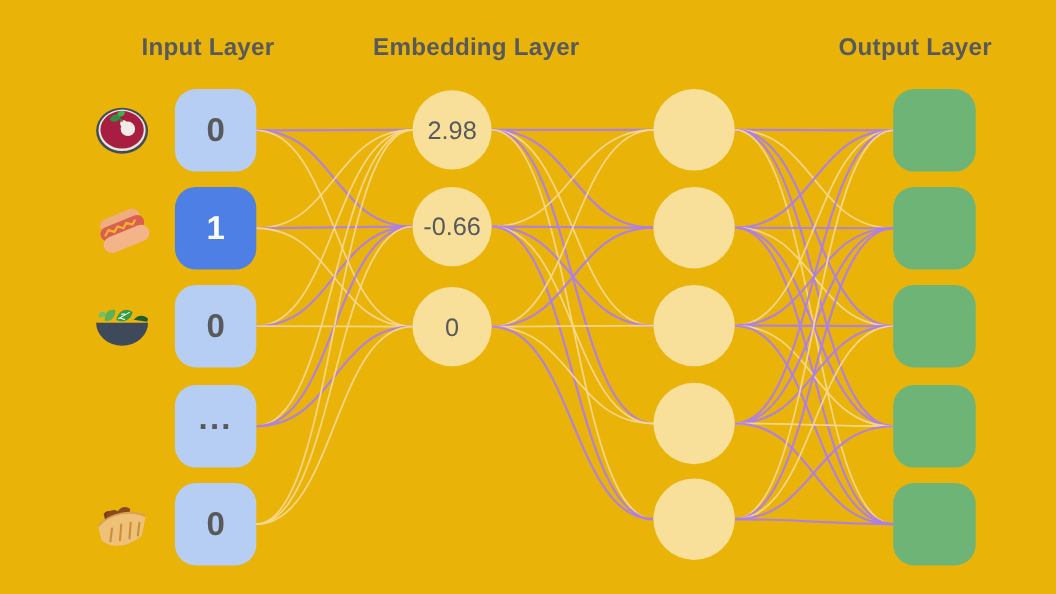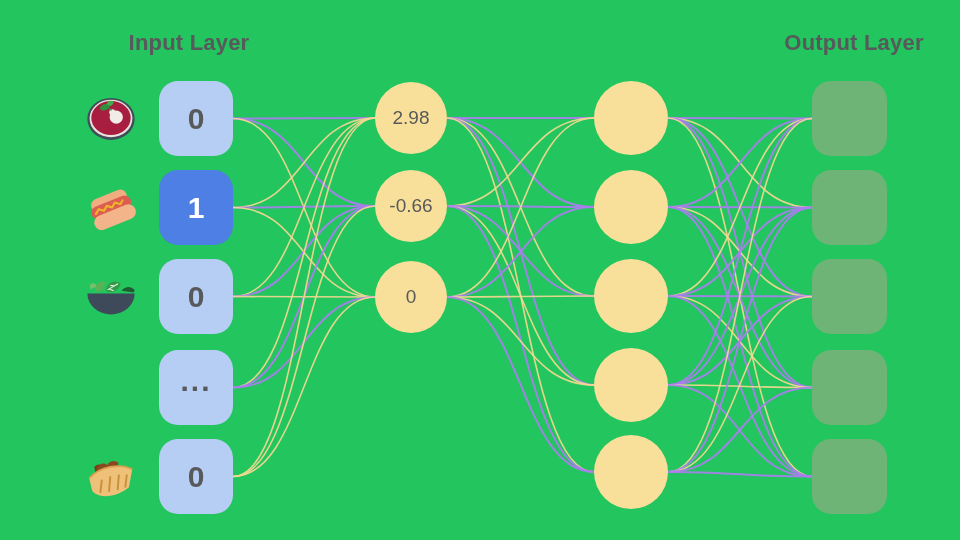--- a/index.html
+++ b/index.html
@@ -1,44 +1,44 @@
 <!DOCTYPE html>
 <html style="--purple-line: #ab7df0; --yellow-line: #f7d992; --node-yellow: #f8e09a; --input-blue: #b6cdf4; --active-blue: #4e7fe4; --output-green: #6fb477; --text-gray: #58595b;"><head>
 <meta charset="utf-8">
 <style>
   html,body{margin:0;padding:0;background:#ffffff;}
   .canvas{
-    position:relative;width:960px;height:540px;background:#22c55e;overflow:hidden;
+    position:relative;width:960px;height:540px;background:#eab308;overflow:hidden;
     font-family:"Liberation Sans", sans-serif;
   }
   .edges{position:absolute;left:0;top:0;}
   .layer-title{
     position:absolute;top:30px;font-size:22px;font-weight:700;
     color:var(--text-gray,#58595b);text-align:center;letter-spacing:.2px;
   }
   .title-input{left:89px;width:200px;}
   .title-embedding{left:308px;width:250px;}
-  .title-output{left:754px;width:200px;}
+  .title-output{left:732px;width:200px;}
 
   .food-icon{position:absolute;left:82px;width:58px;height:56px;}
   .icon-row-0{top:90px;} .icon-row-1{top:179px;} .icon-row-2{top:268px;} .icon-row-4{top:448px;}
 
   .in-box{
     position:absolute;left:159px;width:74px;height:75px;border-radius:19px;
     background:var(--input-blue,#b6cdf4);display:flex;align-items:center;justify-content:center;
     font-size:30px;font-weight:700;color:var(--text-gray,#58595b);
   }
   .in-box.active{background:var(--active-blue,#4e7fe4);color:#ffffff;}
   .row-0{top:81px;} .row-1{top:170px;} .row-2{top:259px;} .row-3{top:350px;} .row-4{top:439px;}
   .dots{letter-spacing:2px;transform:translateY(-7px);}
 
   .emb-circle{
     position:absolute;left:375px;width:72px;height:72px;border-radius:50%;
     background:var(--node-yellow,#f8e09a);display:flex;align-items:center;justify-content:center;
-    font-size:19px;color:var(--text-gray,#58595b);
+    font-size:23px;color:var(--text-gray,#58595b);
   }
   .emb-0{top:82px;} .emb-1{top:170px;} .emb-2{top:261px;}
 
   .hid-circle{
     position:absolute;left:594px;width:74px;height:74px;border-radius:50%;
     background:var(--node-yellow,#f8e09a);
   }
   .hid-0{top:81px;} .hid-1{top:170px;} .hid-2{top:259px;} .hid-3{top:348px;} .hid-4{top:435px;}
 
   .out-box{
@@ -103,20 +103,21 @@
       <path d="M 668 385 C 740.0 385, 740.0 387.5, 812 387.5" stroke="#f7d992" stroke-width="1.6" fill="none" stroke-opacity="0.9"></path>
       <path d="M 668 385 C 740.0 385, 740.0 476.5, 812 476.5" stroke="#ab7df0" stroke-width="2" fill="none" stroke-opacity="0.9"></path>
       <path d="M 668 472 C 740.0 472, 740.0 118.5, 812 118.5" stroke="#f7d992" stroke-width="1.6" fill="none" stroke-opacity="0.9"></path>
       <path d="M 668 472 C 740.0 472, 740.0 207.5, 812 207.5" stroke="#ab7df0" stroke-width="2" fill="none" stroke-opacity="0.9"></path>
       <path d="M 668 472 C 740.0 472, 740.0 296.5, 812 296.5" stroke="#f7d992" stroke-width="1.6" fill="none" stroke-opacity="0.9"></path>
       <path d="M 668 472 C 740.0 472, 740.0 387.5, 812 387.5" stroke="#ab7df0" stroke-width="2" fill="none" stroke-opacity="0.9"></path>
       <path d="M 668 472 C 740.0 472, 740.0 476.5, 812 476.5" stroke="#ab7df0" stroke-width="2" fill="none" stroke-opacity="0.9"></path>
     </svg>
 
   <div class="layer-title title-input">Input Layer</div>
+  <div class="layer-title title-embedding">Embedding Layer</div>
   <div class="layer-title title-output">Output Layer</div>
 
   <svg class="food-icon icon-row-0" viewBox="0 0 64 64">
     <ellipse cx="32" cy="33" rx="27" ry="24" fill="#414c59"></ellipse>
     <ellipse cx="32" cy="32.5" rx="24.5" ry="21.5" fill="#e8e3dd"></ellipse>
     <ellipse cx="32" cy="32" rx="22.5" ry="19.5" fill="#a81e40"></ellipse>
     <circle cx="38" cy="31" r="7.5" fill="#f2ece6"></circle>
     <circle cx="33.5" cy="25.5" r="3.5" fill="#f2ece6"></circle>
     <path d="M19 21 c3 -6 9 -6 11 -3 c-1 5 -7 8 -11 3 z" fill="#2e9140"></path>
     <path d="M27 16 c1 -4 6 -5 8 -2 c-1 4 -5 6 -8 2 z" fill="#3fae4e"></path>

